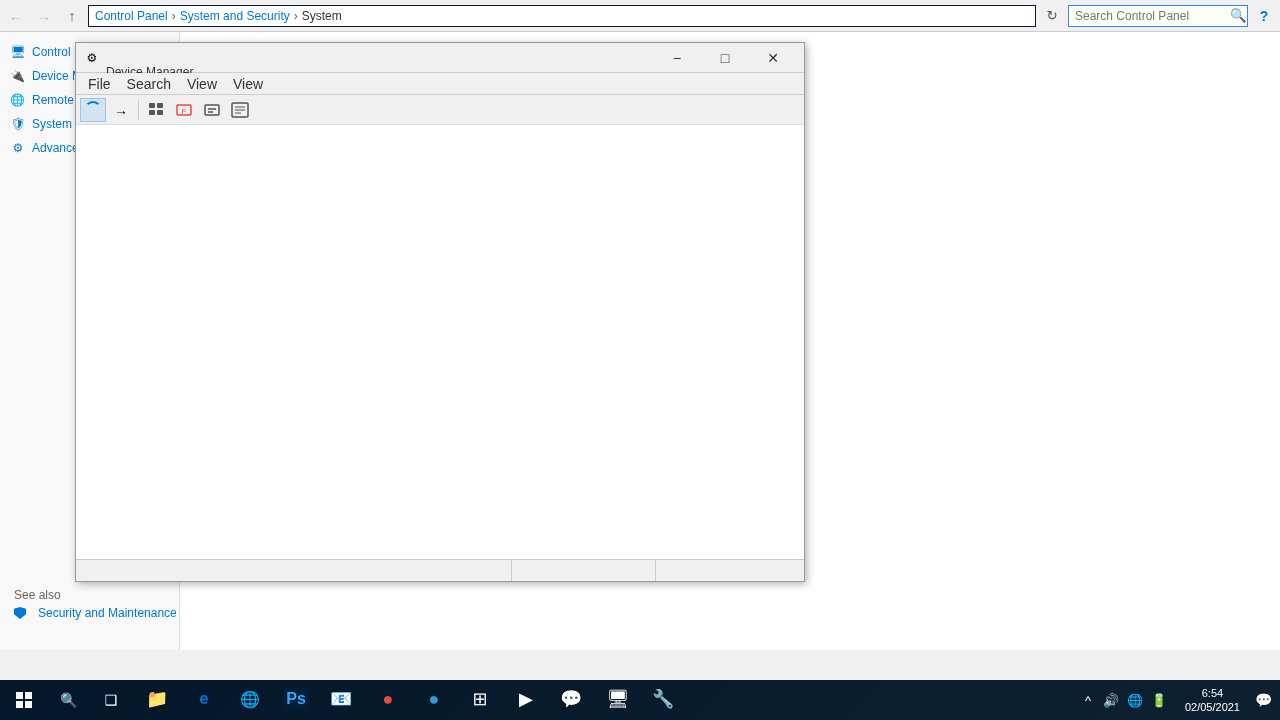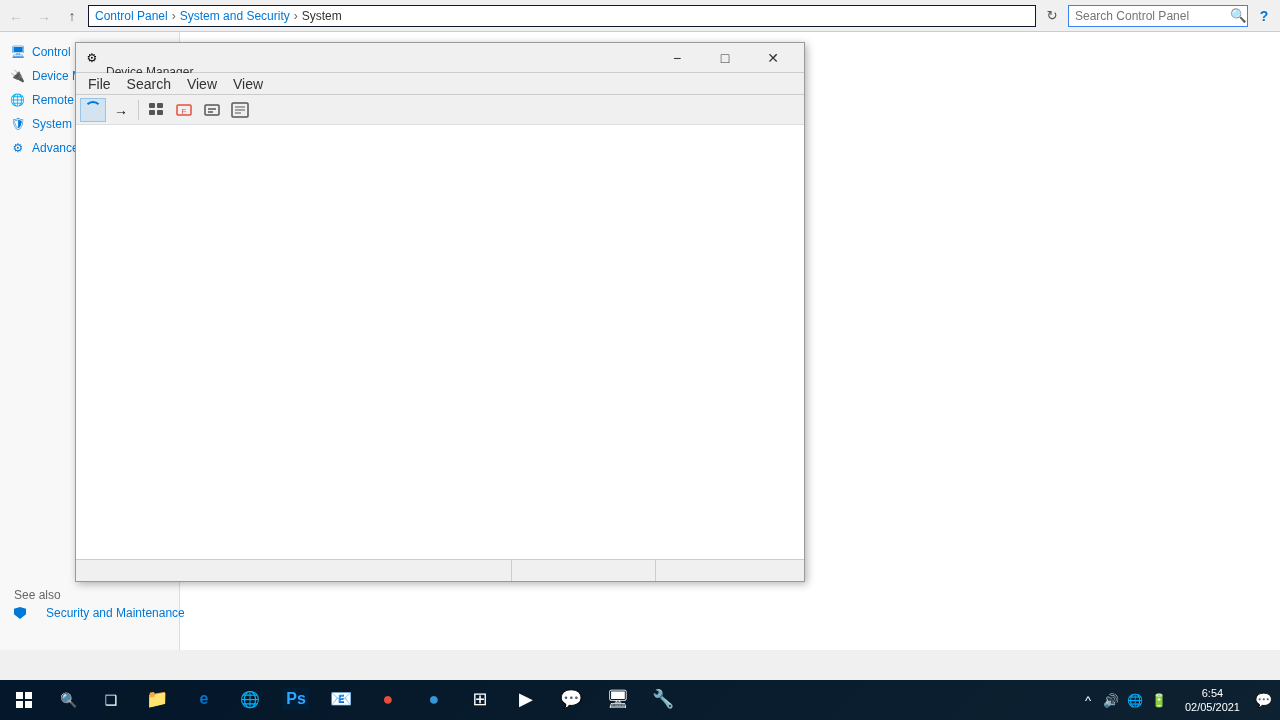--- a/index.html
+++ b/index.html
@@ -249,21 +249,21 @@
       color: #666;
       margin-bottom: 4px;
     }
 
     .see-also-link {
       color: #0078d7;
       cursor: pointer;
       font-size: 12px;
       display: flex;
       align-items: center;
-      gap: 20px;
+      gap: 12px;
     }
 
     
     .device-manager-window {
       position: absolute;
       top: 42px;
       left: 75px;
       width: 730px;
       height: 540px;
       background: white;

